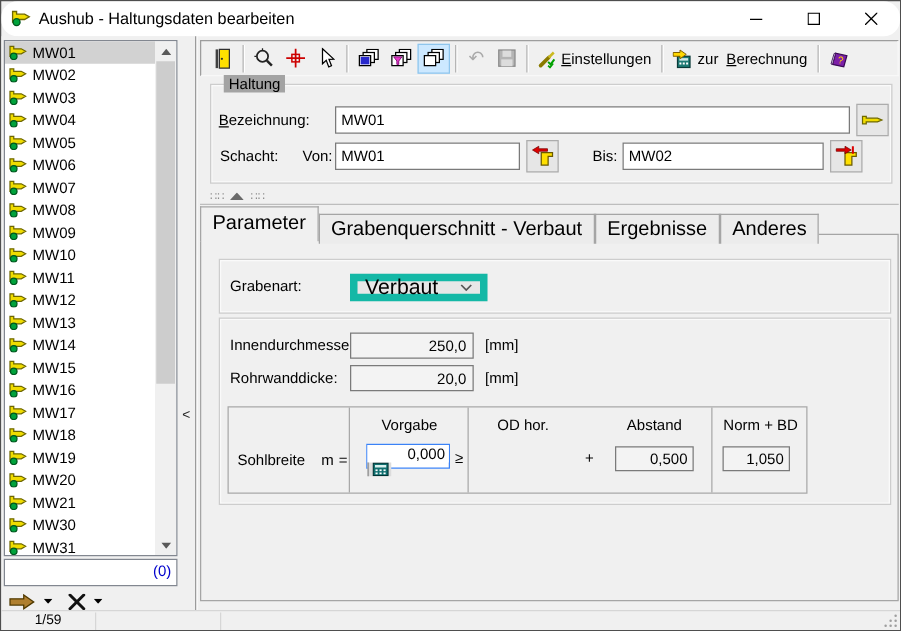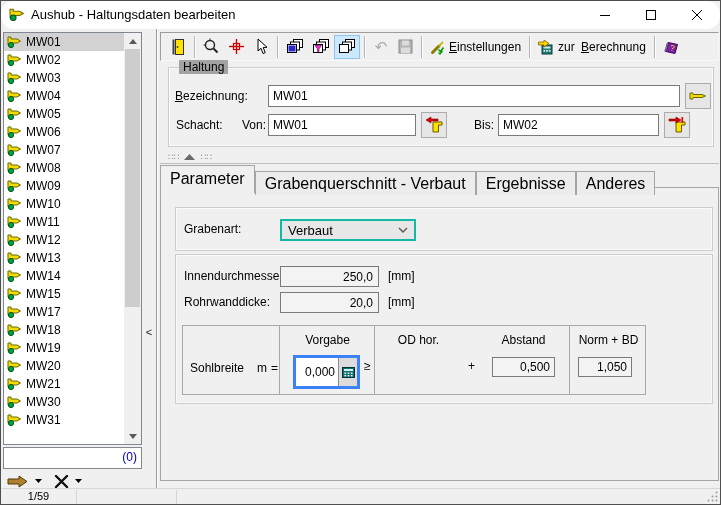--- a/index.html
+++ b/index.html
@@ -70,35 +70,35 @@
   
   .tabstrip { position:absolute; left:3px; top:136px; height:23px; z-index:3; }
   .tab { display:inline-block; vertical-align:bottom; padding:3px 9px 2px; border:1px solid #a5a5a5;
          border-bottom:none; background:#ececec; font-size:16px; position:relative; top:2px; }
   .tab.active { background:#f0f0f0; top:0; padding-top:4px; padding-bottom:5px; z-index:4; }
   .tabpanel { position:absolute; left:3px; top:158px; width:559px; height:294px;
               border:1px solid #a5a5a5; background:#f0f0f0; z-index:2; }
 
   .grp1 { left:14px; top:19px; width:538px; height:44px; }
   .grp2 { left:14px; top:66px; width:538px; height:150px; }
-  .combo { position:absolute; left:104px; top:11px; width:136px; height:22px; background:#e7e7e7;
-           border:2px solid #14b8a6; display:flex; align-items:center; justify-content:space-between;
-           padding:0 6px; font-size:13px; }
+  .combo { position:absolute; left:104px; top:11px; width:110px; height:22px; background:#e7e7e7;
+           border:6px solid #14b8a6; display:flex; align-items:center; justify-content:space-between;
+           padding:0 6px; font-size:17px; }
   .numfield { position:absolute; width:99px; height:21px; background:#f3f3f3; border:1px solid #7a7a7a;
               font:12px "Liberation Sans",sans-serif; text-align:right; padding:0 5px; }
 
   
   .ttable { position:absolute; left:6px; top:70px; width:464px; height:70px; border:1px solid #a8a8a8; }
   .tcol { position:absolute; top:0; height:68px; border-right:1px solid #a8a8a8; }
   .thead { position:absolute; top:7px; font-size:12px; text-align:center; }
   .tval { position:absolute; top:31px; height:20px; background:#f3f3f3; border:1px solid #7a7a7a;
           font:12px "Liberation Sans",sans-serif; text-align:right; padding:0 4px; }
   .tsym { position:absolute; font-size:12px; }
-  .vorgabe { position:absolute; left:110px; top:29px; width:67px; height:34px; border:3px solid #3b82f6;
-             background:#fff; display:flex; }
+  .vorgabe { position:absolute; left:110px; top:29px; width:67px; height:20px; border:1px solid #3b82f6;
+             background:#fff; display:flex;flex-direction:column; }
   .vinput { flex:1; min-width:0; border:none; outline:none; background:#fff; text-align:right;
             font:12px "Liberation Sans",sans-serif; padding:0 3px; }
   .vcalc { width:19px; background:#dcdcdc; border:none; border-left:1px solid #8a8a8a;
            display:flex; align-items:center; justify-content:center; padding:0; }
 
   
   .statusbar { position:absolute; left:0; top:487px; width:719px; height:16px; background:#f0f0f0;
                border-top:1px solid #d6d6d6; font-size:11px; }
   .ssep { position:absolute; top:1px; width:1px; height:15px; background:#d6d6d6; }
   .spos { position:absolute; left:0; width:75px; text-align:center; line-height:15px; }
@@ -232,20 +232,27 @@
     <circle cx="4" cy="9" r="2.6" fill="#00a33c" stroke="#00561e" stroke-width="1"></circle>
   </svg>
 <span class="li-label">MW14</span>
           </div>
           <div class="list-item">
   <svg width="15" height="12" viewBox="0 0 15 12">
     <polygon points="1,1 4,1 4,3 10,3 13.5,5 10,7 4,7 4,9 1,9" fill="#f0dc00" stroke="#6f6800" stroke-width="1"></polygon>
     <circle cx="4" cy="9" r="2.6" fill="#00a33c" stroke="#00561e" stroke-width="1"></circle>
   </svg>
 <span class="li-label">MW15</span>
+          </div>
+          <div class="list-item">
+  <svg width="15" height="12" viewBox="0 0 15 12">
+    <polygon points="1,1 4,1 4,3 10,3 13.5,5 10,7 4,7 4,9 1,9" fill="#f0dc00" stroke="#6f6800" stroke-width="1"></polygon>
+    <circle cx="4" cy="9" r="2.6" fill="#00a33c" stroke="#00561e" stroke-width="1"></circle>
+  </svg>
+<span class="li-label">MW16</span>
           </div>
           <div class="list-item">
   <svg width="15" height="12" viewBox="0 0 15 12">
     <polygon points="1,1 4,1 4,3 10,3 13.5,5 10,7 4,7 4,9 1,9" fill="#f0dc00" stroke="#6f6800" stroke-width="1"></polygon>
     <circle cx="4" cy="9" r="2.6" fill="#00a33c" stroke="#00561e" stroke-width="1"></circle>
   </svg>
 <span class="li-label">MW17</span>
           </div>
           <div class="list-item">
   <svg width="15" height="12" viewBox="0 0 15 12">

